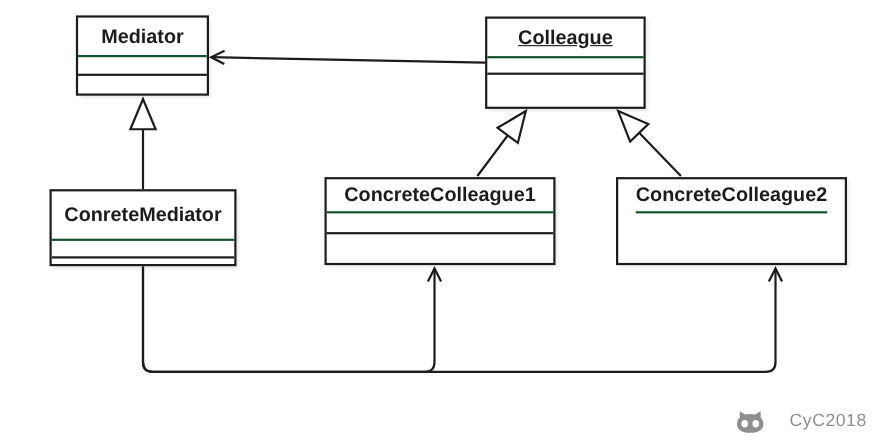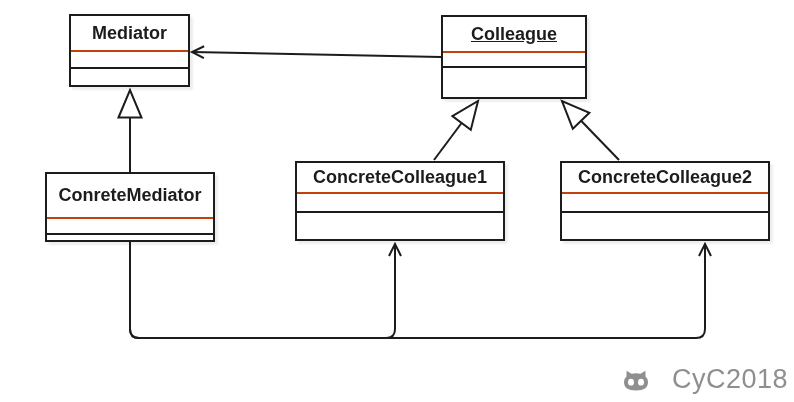--- a/index.html
+++ b/index.html
@@ -25,21 +25,21 @@
     position: absolute;
     box-sizing: border-box;
     background: #ffffff;
     border: 2px solid #1c1c1c;
     box-shadow: 3px 3px 2px rgba(0,0,0,0.07);
     display: flex;
     flex-direction: column;
   }
   .class-title {
     box-sizing: border-box;
-    border-bottom: 2px solid #c2410c;
+    border-bottom: 2px solid #14532d;
     display: flex;
     align-items: center;
     justify-content: center;
     font-weight: bold;
     font-size: 18px;
     color: #1c1c1c;
     white-space: nowrap;
   }
   .compartment-attrs {
     box-sizing: border-box;
@@ -49,21 +49,21 @@
     flex: 1;
   }
   .watermark {
     position: absolute;
     right: 6px;
     bottom: 7px;
     display: flex;
     align-items: center;
     gap: 22px;
     color: #8f8f8f;
-    font-size: 27px;
+    font-size: 16px;
     letter-spacing: 0.5px;
   }
 </style>
 </head>
 <body>
 
 <div class="stage">
 
   <svg class="edges-svg" width="794" height="402" viewBox="0 0 794 402" xmlns="http://www.w3.org/2000/svg">
     <defs>
@@ -105,21 +105,21 @@
     <div class="compartment-attrs" style="height:16px;"></div>
     <div class="compartment-methods"></div>
   </div>
 
   <div class="class-box" style="left:295px; top:161px; width:210px; height:80px;">
     <div class="class-title" style="height:31px;">ConcreteColleague1</div>
     <div class="compartment-attrs" style="height:19px;"></div>
     <div class="compartment-methods"></div>
   </div>
 
-  <div class="class-box" style="left:560px; top:161px; width:210px; height:80px;">
+  <div class="class-box" style="left:560px; top:161px; width:210px; height:80px;align-items:center;">
     <div class="class-title" style="height:31px;">ConcreteColleague2</div>
     <div class="compartment-attrs" style="height:19px;"></div>
     <div class="compartment-methods"></div>
   </div>
 
   <div class="watermark">
     <span style="display:inline-flex;">
       <svg width="28" height="24" viewBox="0 0 28 24" xmlns="http://www.w3.org/2000/svg">
         <path d="M4.5 8.5 L4.5 2.8 L9.5 5.8 Q14 4.8 18.5 5.8 L23.5 2.8 L23.5 8.5 Q26 10.5 26 14 Q26 22.5 14 22.5 Q2 22.5 2 14 Q2 10.5 4.5 8.5 Z" fill="#8f8f8f"></path>
         <ellipse cx="9" cy="14.2" rx="3" ry="3.4" fill="#ffffff"></ellipse>

